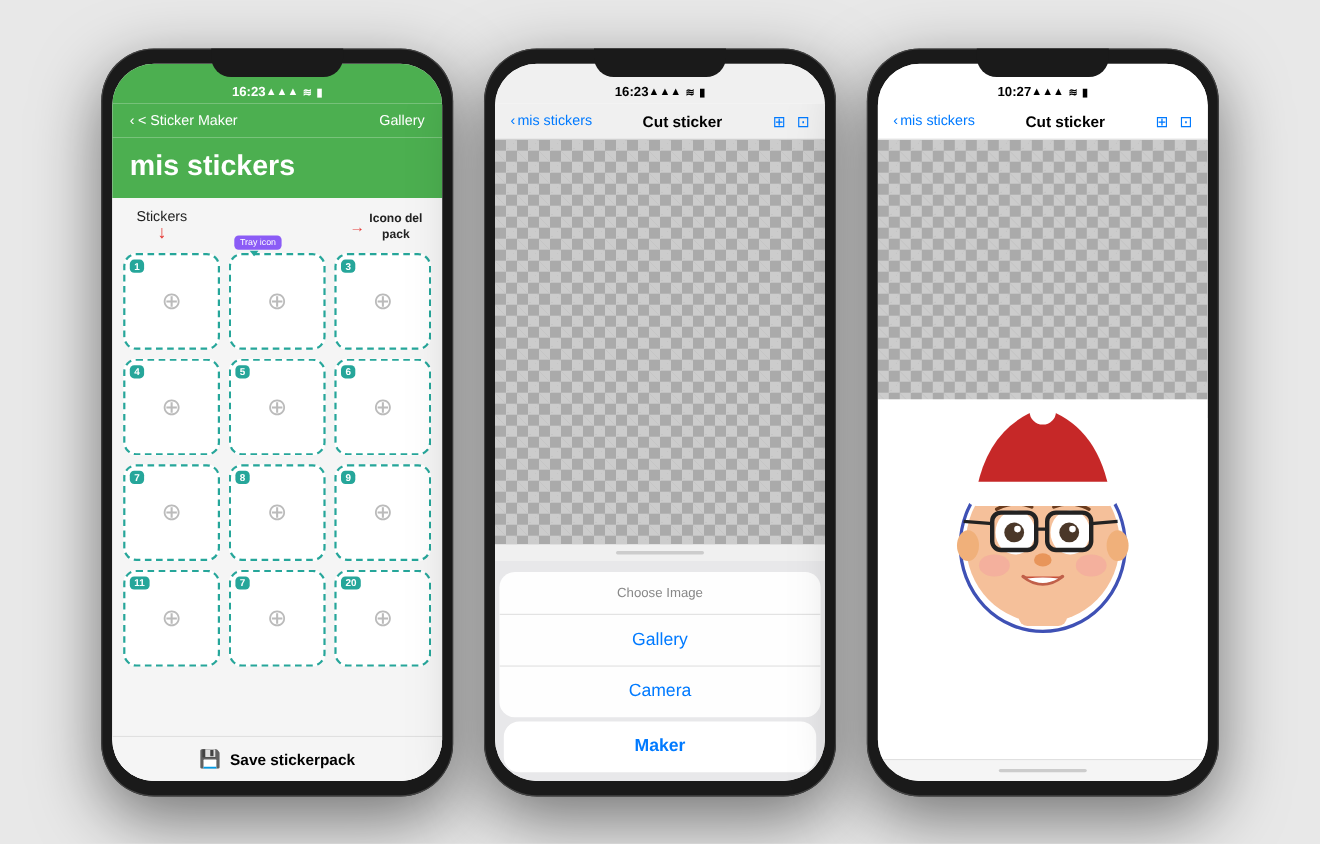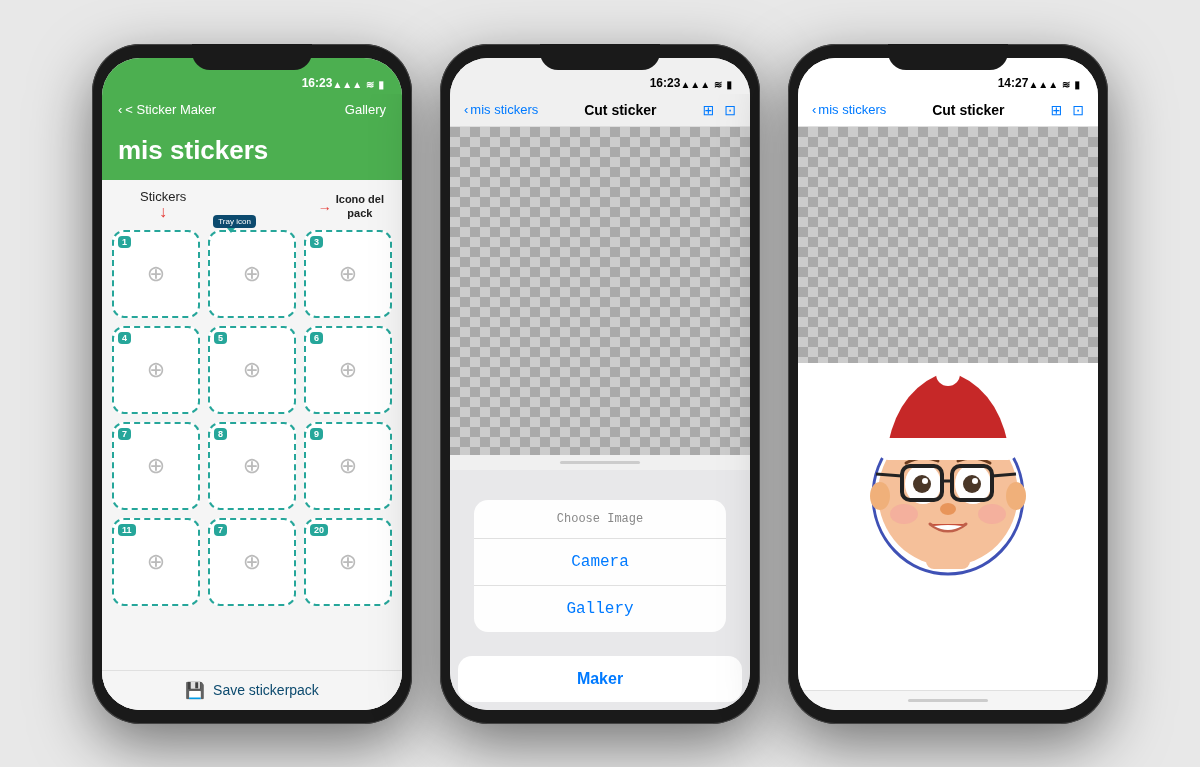--- a/index.html
+++ b/index.html
@@ -51,21 +51,21 @@
       background: #1a1a1a;
       border-radius: 0 0 18px 18px;
       z-index: 100;
     }
     
     .status-bar {
       height: 36px;
       background: #4caf50;
       display: flex;
       align-items: flex-end;
-      justify-content: flex-end;
+      justify-content: center;
       padding: 0 18px 4px;
       font-size: 11px;
       color: white;
       font-weight: 600;
       position: relative;
       z-index: 10;
     }
     .status-bar-gray {
       background: #f0f0f0;
       color: #000;
@@ -133,21 +133,21 @@
     .save-bar {
       background: #f5f5f5;
       border-top: 1px solid #e0e0e0;
       padding: 10px 16px;
       display: flex;
       align-items: center;
       justify-content: center;
       gap: 8px;
     }
     .save-icon { color: #26a69a; font-size: 16px; }
-    .save-text { color: #0c4a6e; font-size: 14px; font-weight: 400; }
+    .save-text { color: #000000; font-size: 14px; font-weight: 700; }
 
     
     .nav-bar-gray {
       background: #f0f0f0;
       padding: 8px 14px;
       display: flex;
       align-items: center;
       justify-content: space-between;
       border-bottom: 1px solid #ddd;
     }
@@ -162,23 +162,22 @@
         linear-gradient(-45deg, #ccc 25%, transparent 25%),
         linear-gradient(45deg, transparent 75%, #ccc 75%),
         linear-gradient(-45deg, transparent 75%, #ccc 75%);
       background-size: 20px 20px;
       background-position: 0 0, 0 10px, 10px -10px, -10px 0px;
       background-color: #aaa;
     }
     .action-sheet {
       background: rgba(255,255,255,0.95);
       border-radius: 14px;
-      margin: 24px;
+      margin: 4px;
       overflow: hidden;
-      font-family: Liberation Mono, monospace;
     }
     .action-sheet-title {
       padding: 12px;
       text-align: center;
       font-size: 12px;
       color: #888;
       border-bottom: 1px solid #e0e0e0;
     }
     .action-sheet-btn {
       padding: 14px;
@@ -250,34 +249,34 @@
           </span>
           <span class="nav-delete">Gallery</span>
         </div>
 
         <div class="pack-title">mis stickers</div>
 
         <div style="background:#f5f5f5; flex:1; display:flex; flex-direction:column; overflow:hidden;">
           <div style="padding: 4px 10px 0; position:relative;">
 
             <div style="display:flex; justify-content:space-between; align-items:flex-end; padding: 0 4px 4px; margin-bottom:4px; position:relative;">
-              <div style="display:flex; flex-direction:column; align-items:center; margin-left:24px;">
+              <div style="display:flex; flex-direction:column; align-items:center; margin-left:8px;">
                 <span style="font-size:13px; font-weight:500; color:#222;">Stickers</span>
                 <span style="color:#e53935; font-size:16px; line-height:1;">↓</span>
               </div>
               <div style="display:flex; align-items:center; gap:4px; margin-right:4px; margin-top:8px;">
                 <span style="color:#e53935; font-size:14px;">→</span>
                 <div style="font-size:11px; font-weight:700; color:#222; text-align:center; line-height:1.3;">Icono del<br>pack</div>
               </div>
             </div>
 
             <div style="position:relative; margin-bottom:6px;">
 
               <div style="position:absolute; top:-18px; left:calc(33.3% + 8px); z-index:5;">
-                <div style="background:#0c4a6e; color:white; font-size:8px; border-radius:4px; padding:2px 5px; white-space:nowrap; display:inline-block;">Tray icon</div>
+                <div style="background:#8b5cf6; color:white; font-size:8px; border-radius:4px; padding:2px 5px; white-space:nowrap; display:inline-block;">Tray icon</div>
                 <div style="width:0; height:0; border-left:4px solid transparent; border-right:4px solid transparent; border-top:5px solid #26a69a; margin-left:14px;"></div>
               </div>
             </div>
           </div>
 
           <div style="padding:0 10px; flex:1; overflow-y:auto;">
             <div class="stickers-grid">
 
               <div class="sticker-cell">
                 <span class="sticker-cell-number">1</span>
@@ -369,36 +368,36 @@
 
         <div class="checkered-bg" style="flex:1;"></div>
 
         <div style="background:#f0f0f0; padding:2px 0;">
           <div class="scrollbar-indicator"></div>
         </div>
 
         <div style="background:#e8e8ea; padding:6px 0 0;">
           <div class="action-sheet">
             <div class="action-sheet-title">Choose Image</div>
+            <div class="action-sheet-btn">Gallery</div>
             <div class="action-sheet-btn">Camera</div>
-            <div class="action-sheet-btn">Gallery</div>
           </div>
           <div class="action-sheet-cancel">Maker</div>
         </div>
       </div>
     </div>
   </div>
 
   <div class="phone">
     <div class="notch"></div>
     <div class="phone-screen">
       <div class="phone3-content">
 
         <div class="status-bar status-bar-white">
-          <span class="status-time">14:27</span>
+          <span class="status-time">10:27</span>
           <div class="status-icons">
             <span>▲▲▲</span>
             <span>≋</span>
             <span>▮</span>
           </div>
         </div>
 
         <div class="nav-bar-gray" style="background:white; border-bottom:1px solid #e0e0e0;">
           <span class="nav-back-blue">
             <span>‹</span>

